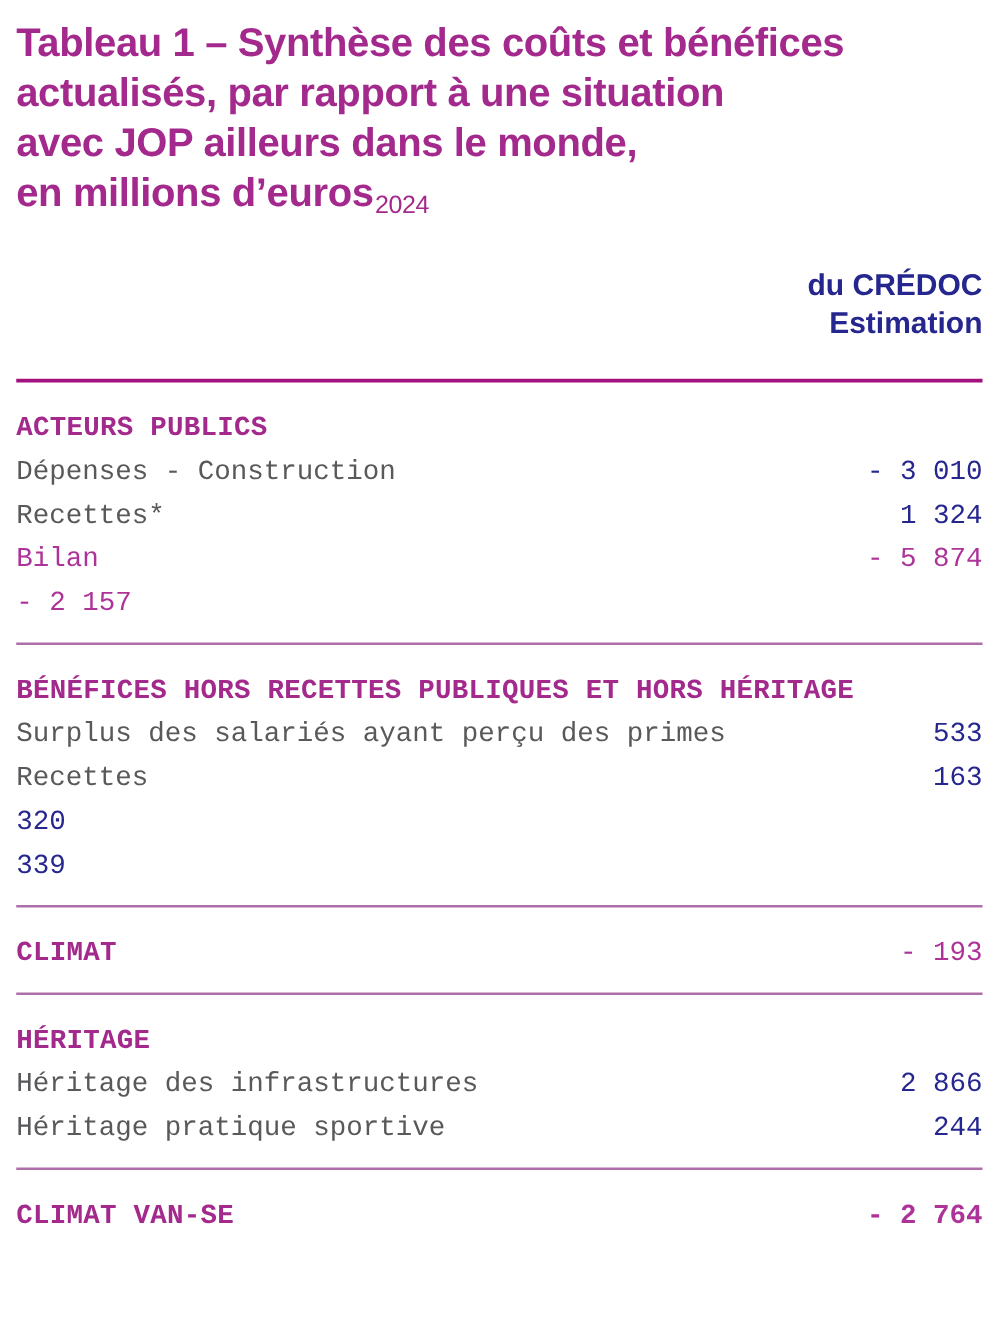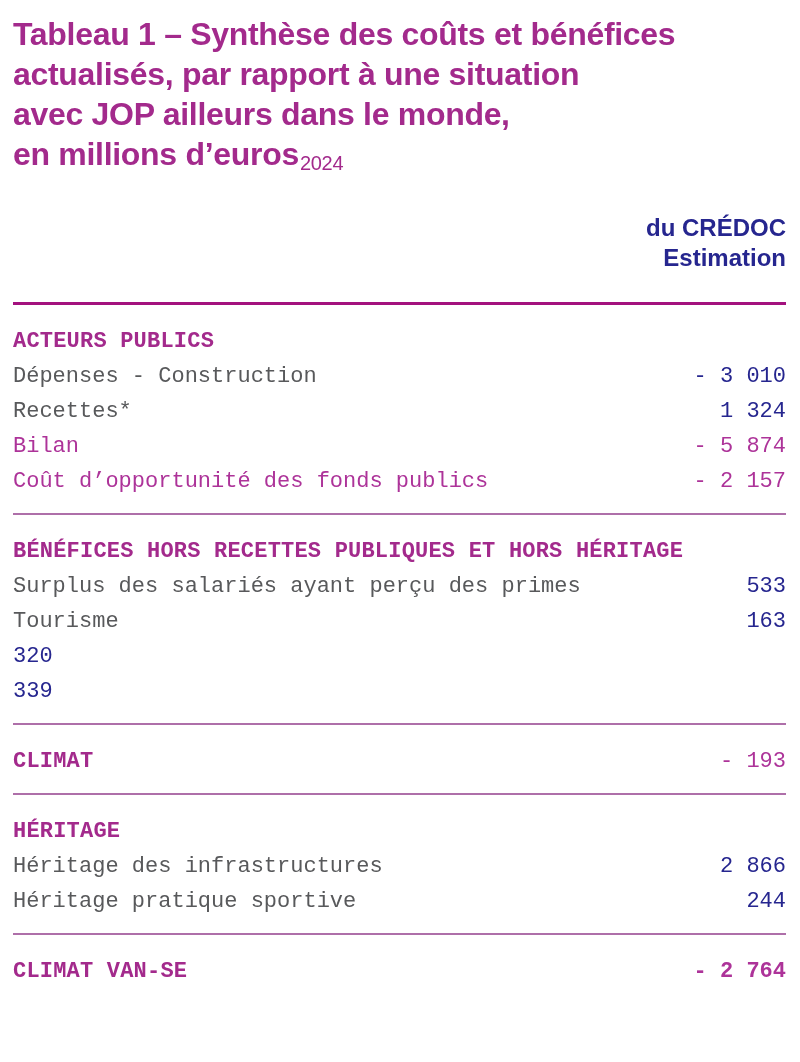--- a/index.html
+++ b/index.html
@@ -72,38 +72,37 @@
     </div>
     <div class="row">
       <span class="cell-label">Recettes*</span>
       <span class="cell-value">1 324</span>
     </div>
     <div class="row">
       <span class="cell-label magenta">Bilan</span>
       <span class="cell-value magenta">- 5 874</span>
     </div>
     <div class="row">
-      <span class="cell-label magenta">Coût d’opportunité des fonds publics</span>
       <span class="cell-value magenta">- 2 157</span>
     </div>
   </section>
 
   <div class="rule rule-soft"></div>
 
   <section class="tsection">
     <div class="row">
       <span class="cell-label section-title">BÉNÉFICES HORS RECETTES PUBLIQUES ET HORS HÉRITAGE</span>
       <span class="cell-value magenta bold"></span>
     </div>
     <div class="row">
       <span class="cell-label">Surplus des salariés ayant perçu des primes</span>
       <span class="cell-value">533</span>
     </div>
     <div class="row">
-      <span class="cell-label">Tourisme</span>
+      <span class="cell-label">Recettes</span>
       <span class="cell-value">163</span>
     </div>
     <div class="row">
       <span class="cell-value">320</span>
     </div>
     <div class="row">
       <span class="cell-value">339</span>
     </div>
   </section>
 

